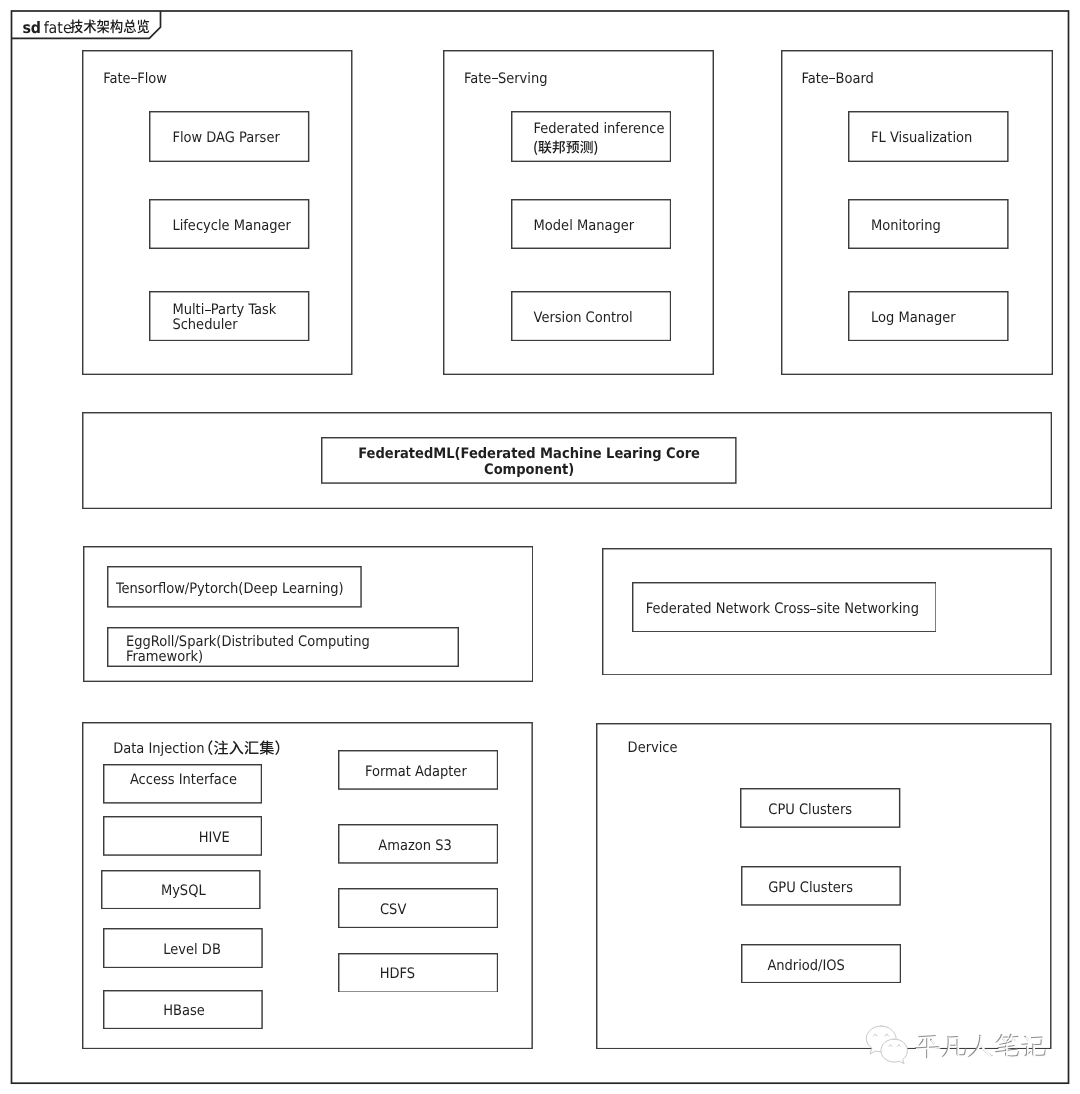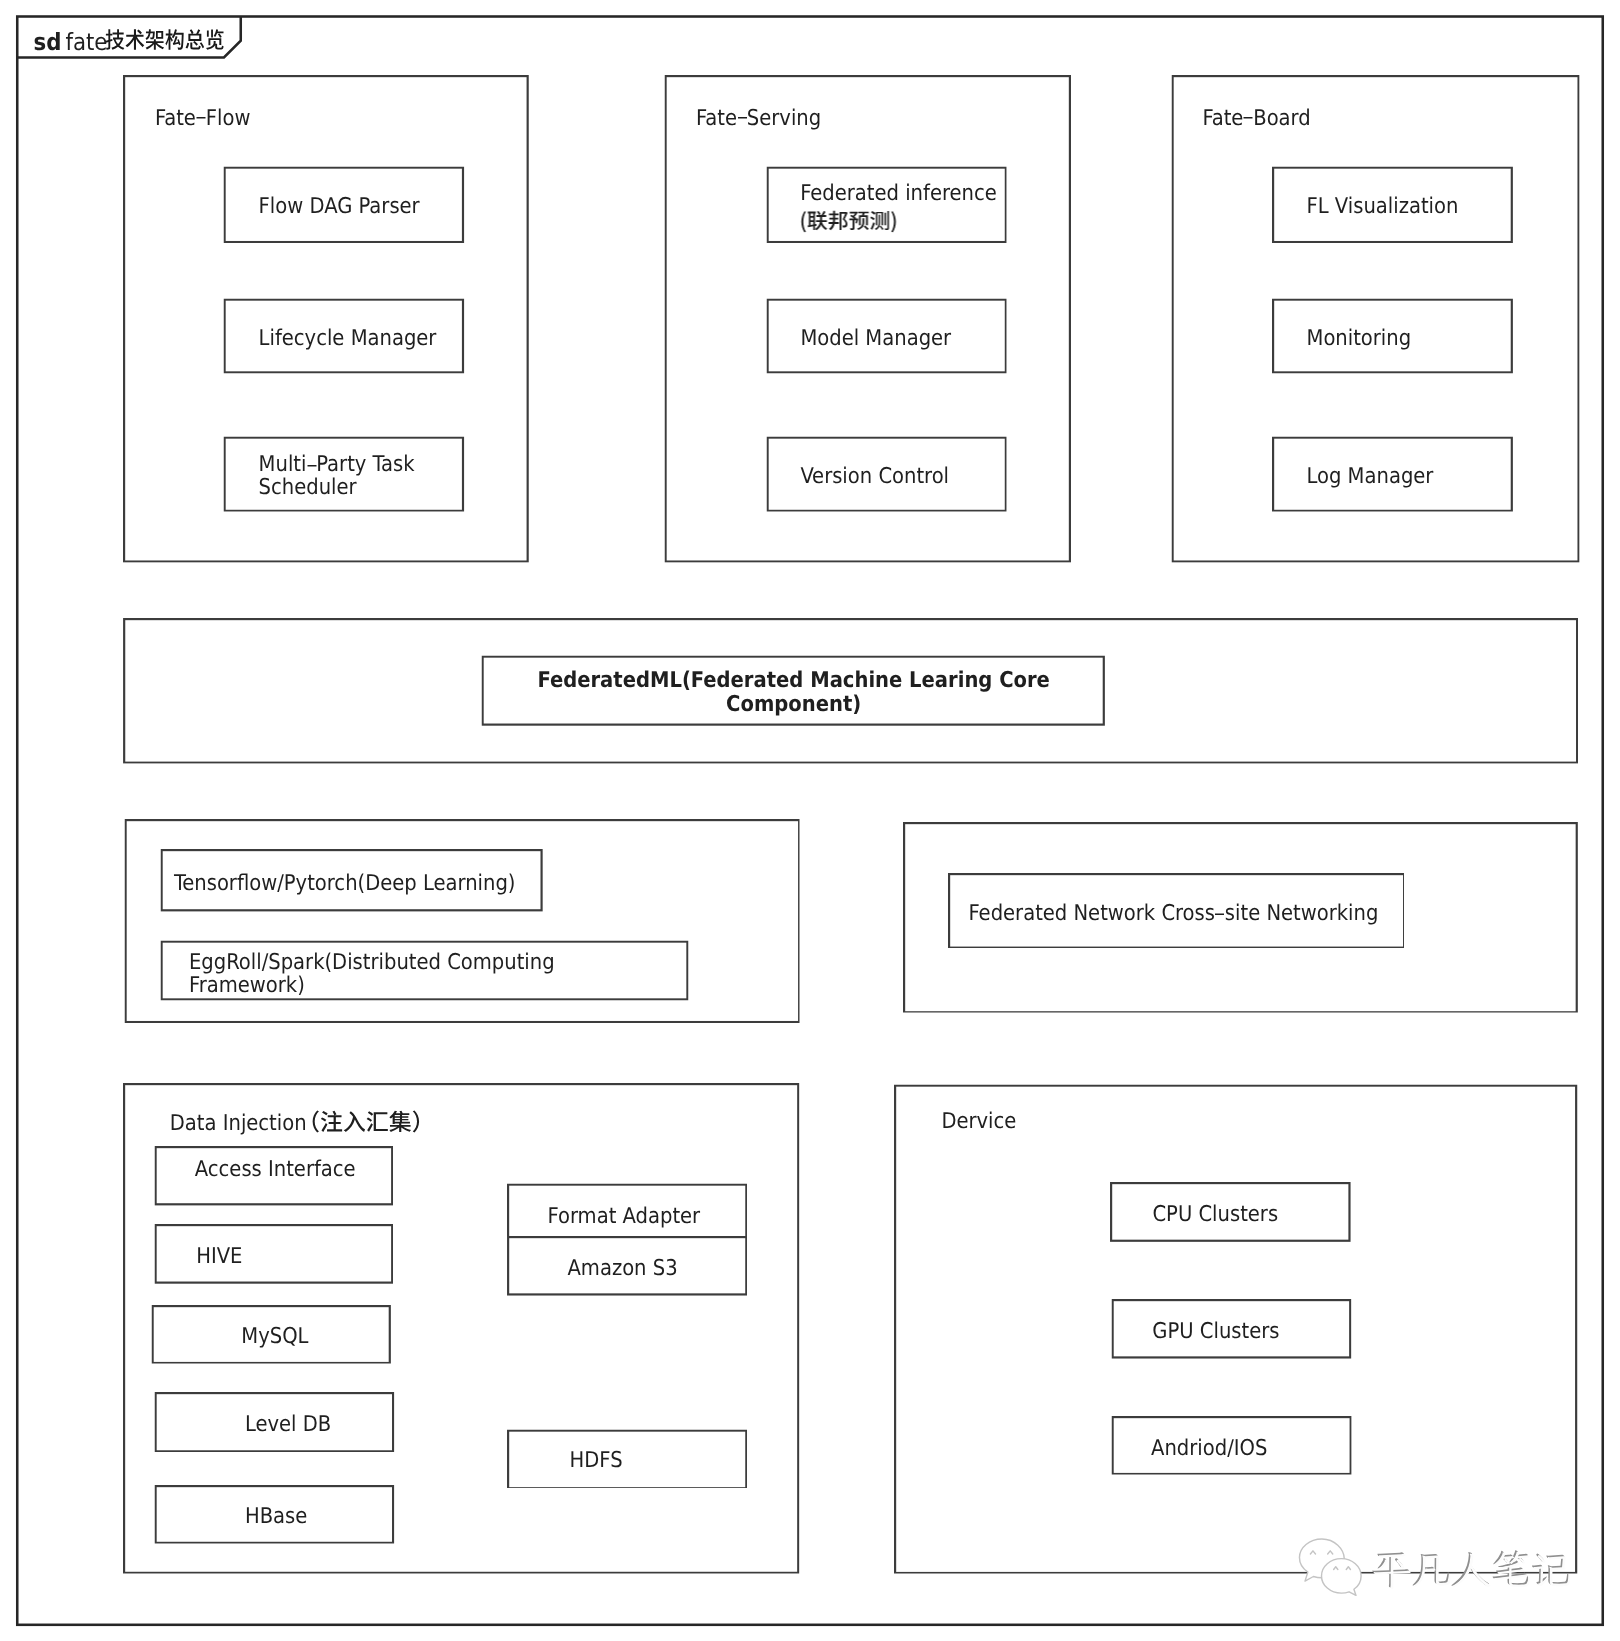--- a/index.html
+++ b/index.html
@@ -201,51 +201,57 @@
 <div class="bx lft" style="left:102.8px;top:764.4px;width:159.2px;height:28px;">
       <svg class="bd" width="159.2" height="39.6" viewBox="0 0 159.2 39.6">
         <rect x="0.725" y="0.725" width="157.75" height="38.15" fill="none" stroke="#3c3c3c" stroke-width="1.45"></rect>
       </svg>
       <span style="padding-left:27.1px;">Access Interface</span>
     </div>
 <div class="bx lft" style="left:102.8px;top:816.2px;width:159.2px;height:39.8px;">
       <svg class="bd" width="159.2" height="39.8" viewBox="0 0 159.2 39.8">
         <rect x="0.725" y="0.725" width="157.75" height="38.35" fill="none" stroke="#3c3c3c" stroke-width="1.45"></rect>
       </svg>
-      <span style="padding-left:28px;">HIVE</span>
+      <span style="padding-left:96px;">HIVE</span>
     </div>
 <div class="bx lft" style="left:101.2px;top:869.6px;width:159.6px;height:39.4px;">
       <svg class="bd" width="159.6" height="39.4" viewBox="0 0 159.6 39.4">
         <rect x="0.725" y="0.725" width="158.15" height="37.95" fill="none" stroke="#3c3c3c" stroke-width="1.45"></rect>
       </svg>
       <span style="padding-left:59.7px;">MySQL</span>
     </div>
 <div class="bx lft" style="left:103.3px;top:928.2px;width:159.8px;height:40.3px;">
       <svg class="bd" width="159.8" height="40.3" viewBox="0 0 159.8 40.3">
         <rect x="0.725" y="0.725" width="158.35" height="38.85" fill="none" stroke="#3c3c3c" stroke-width="1.45"></rect>
       </svg>
       <span style="padding-left:60px;">Level DB</span>
     </div>
 <div class="bx lft" style="left:103.3px;top:989.9px;width:159.8px;height:39.3px;">
       <svg class="bd" width="159.8" height="39.3" viewBox="0 0 159.8 39.3">
         <rect x="0.725" y="0.725" width="158.35" height="37.85" fill="none" stroke="#3c3c3c" stroke-width="1.45"></rect>
       </svg>
       <span style="padding-left:60px;">HBase</span>
     </div>
-<div class="bx lft" style="left:338px;top:789px;width:160.3px;height:39.8px;">
+<div class="bx lft" style="left:338px;top:750px;width:160.3px;height:39.8px;">
       <svg class="bd" width="160.3" height="39.8" viewBox="0 0 160.3 39.8">
         <rect x="0.725" y="0.725" width="158.85" height="38.35" fill="none" stroke="#3c3c3c" stroke-width="1.45"></rect>
       </svg>
       <span style="padding-left:27px;">Format Adapter</span>
     </div>
 <div class="bx lft" style="left:338px;top:824.2px;width:160.3px;height:39.7px;">
       <svg class="bd" width="160.3" height="39.7" viewBox="0 0 160.3 39.7">
         <rect x="0.725" y="0.725" width="158.85" height="38.25" fill="none" stroke="#3c3c3c" stroke-width="1.45"></rect>
       </svg>
       <span style="padding-left:40.3px;">Amazon S3</span>
+    </div>
+<div class="bx lft" style="left:338px;top:887.9px;width:160.3px;height:40.3px;">
+      <svg class="bd" width="160.3" height="40.3" viewBox="0 0 160.3 40.3">
+        <rect x="0.725" y="0.725" width="158.85" height="38.85" fill="none" stroke="#3c3c3c" stroke-width="1.45"></rect>
+      </svg>
+      <span style="padding-left:42px;">CSV</span>
     </div>
 <div class="bx lft" style="left:338px;top:952.6px;width:160.3px;height:39.9px;">
       <svg class="bd" width="160.3" height="39.9" viewBox="0 0 160.3 39.9">
         <rect x="0.725" y="0.725" width="158.85" height="38.45" fill="none" stroke="#3c3c3c" stroke-width="1.45"></rect>
       </svg>
       <span style="padding-left:41.7px;">HDFS</span>
     </div>
 <div class="grp" style="left:596.1px;top:723.1px;width:455.5px;height:326.4px;">
       <svg class="bd" width="455.5" height="326.4" viewBox="0 0 455.5 326.4">
         <rect x="0.725" y="0.725" width="454.05" height="324.95" fill="none" stroke="#3c3c3c" stroke-width="1.45"></rect>

